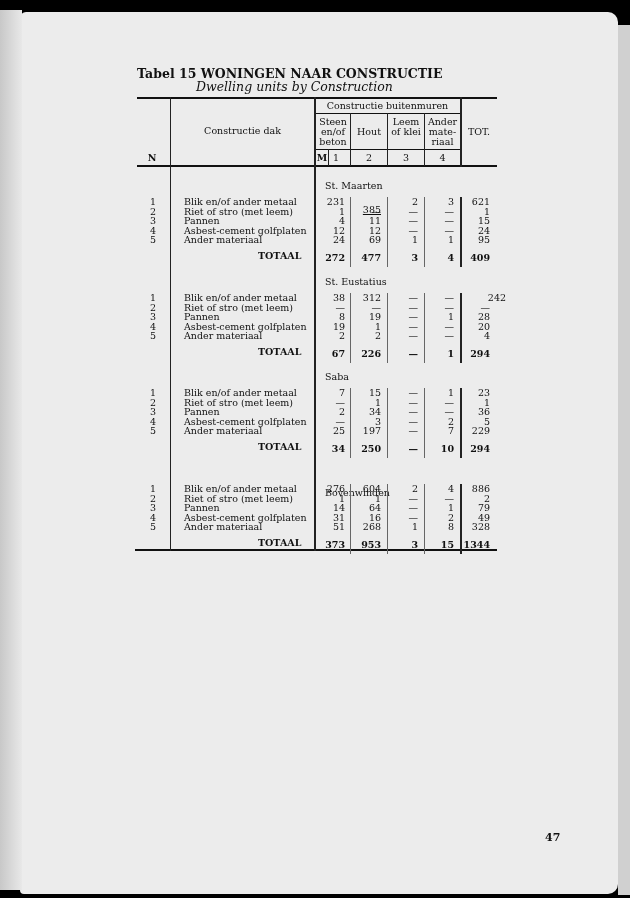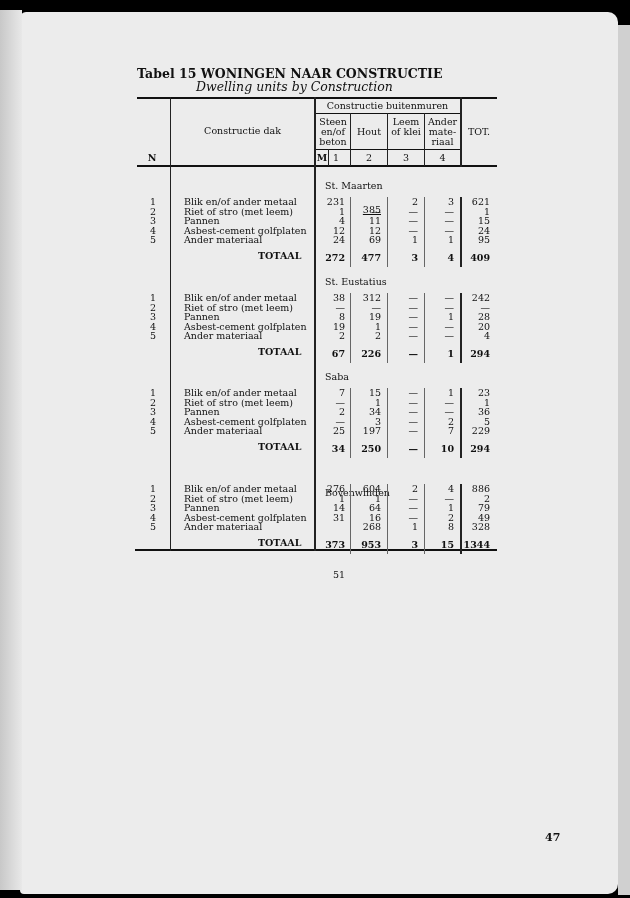--- a/index.html
+++ b/index.html
@@ -103,21 +103,21 @@
     <div class="abs row-text num bold" style="left:388px; width:30px; top:253px;">3</div>
     <div class="abs row-text num bold" style="left:424px; width:30px; top:253px;">4</div>
     <div class="abs row-text num bold" style="left:460px; width:30px; top:253px;">409</div>
     <div class="abs row-text" style="left:325px; top:277px;">St. Eustatius</div>
     <div class="abs row-text" style="left:150px; top:293px;">1</div>
     <div class="abs row-text" style="left:184px; top:293px;">Blik en/of ander metaal</div>
     <div class="abs row-text num" style="left:315px; width:30px; top:293px;">38</div>
     <div class="abs row-text num" style="left:351px; width:30px; top:293px;">312</div>
     <div class="abs row-text num" style="left:388px; width:30px; top:293px;">—</div>
     <div class="abs row-text num" style="left:424px; width:30px; top:293px;">—</div>
-    <div class="abs row-text num" style="left:460px; width:30px; top:293px;">242</div>
+    <div class="abs row-text num" style="left:460px; width:30px; top:293px;padding-left:16px;">242</div>
     <div class="abs row-text" style="left:150px; top:302.6px;">2</div>
     <div class="abs row-text" style="left:184px; top:302.6px;">Riet of stro (met leem)</div>
     <div class="abs row-text num" style="left:315px; width:30px; top:302.6px;">—</div>
     <div class="abs row-text num" style="left:351px; width:30px; top:302.6px;">—</div>
     <div class="abs row-text num" style="left:388px; width:30px; top:302.6px;">—</div>
     <div class="abs row-text num" style="left:424px; width:30px; top:302.6px;">—</div>
     <div class="abs row-text num" style="left:460px; width:30px; top:302.6px;">—</div>
     <div class="abs row-text" style="left:150px; top:312.2px;">3</div>
     <div class="abs row-text" style="left:184px; top:312.2px;">Pannen</div>
     <div class="abs row-text num" style="left:315px; width:30px; top:312.2px;">8</div>
@@ -219,21 +219,21 @@
     <div class="abs row-text num" style="left:460px; width:30px; top:503.2px;">79</div>
     <div class="abs row-text" style="left:150px; top:512.8px;">4</div>
     <div class="abs row-text" style="left:184px; top:512.8px;">Asbest-cement golfplaten</div>
     <div class="abs row-text num" style="left:315px; width:30px; top:512.8px;">31</div>
     <div class="abs row-text num" style="left:351px; width:30px; top:512.8px;">16</div>
     <div class="abs row-text num" style="left:388px; width:30px; top:512.8px;">—</div>
     <div class="abs row-text num" style="left:424px; width:30px; top:512.8px;">2</div>
     <div class="abs row-text num" style="left:460px; width:30px; top:512.8px;">49</div>
     <div class="abs row-text" style="left:150px; top:522.4px;">5</div>
     <div class="abs row-text" style="left:184px; top:522.4px;">Ander materiaal</div>
-    <div class="abs row-text num" style="left:315px; width:30px; top:522.4px;margin-top:48px;">51</div>
+    <div class="abs row-text num" style="left:315px; width:30px; top:522.4px;">51</div>
     <div class="abs row-text num" style="left:351px; width:30px; top:522.4px;">268</div>
     <div class="abs row-text num" style="left:388px; width:30px; top:522.4px;">1</div>
     <div class="abs row-text num" style="left:424px; width:30px; top:522.4px;">8</div>
     <div class="abs row-text num" style="left:460px; width:30px; top:522.4px;">328</div>
     <div class="vline" style="left:350px; top:484px; width:1px; height:70px; background:#666;"></div>
     <div class="vline" style="left:387px; top:484px; width:1px; height:70px; background:#666;"></div>
     <div class="vline" style="left:424px; top:484px; width:1px; height:70px; background:#666;"></div>
     <div class="vline" style="left:460px; top:484px; width:1.5px; height:70px;"></div>
     <div class="abs row-text bold" style="left:258px; top:538px;">TOTAAL</div>
     <div class="abs row-text num bold" style="left:315px; width:30px; top:540px;">373</div>

